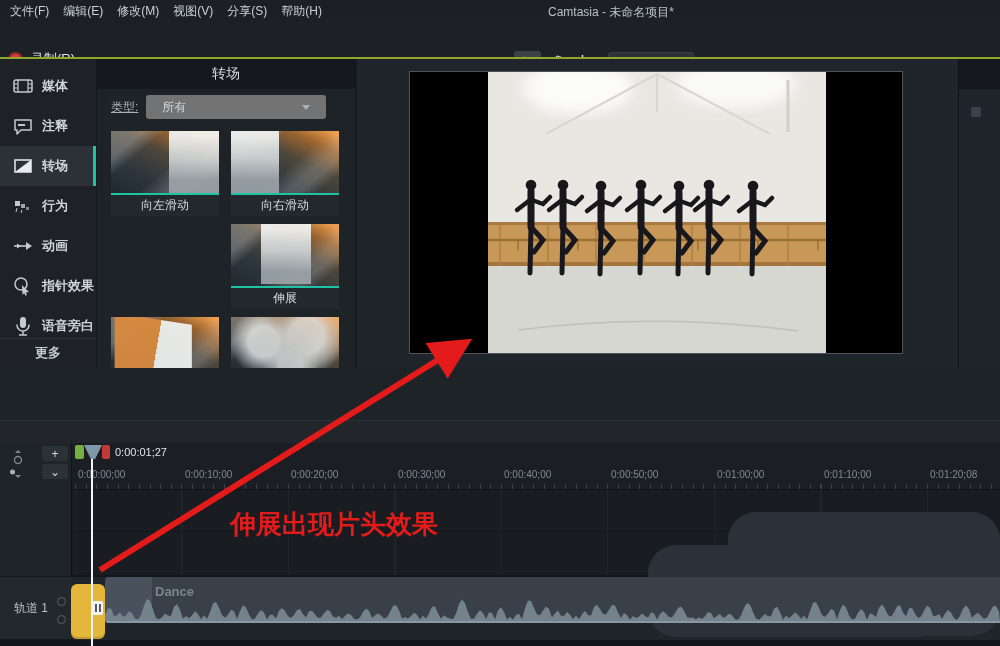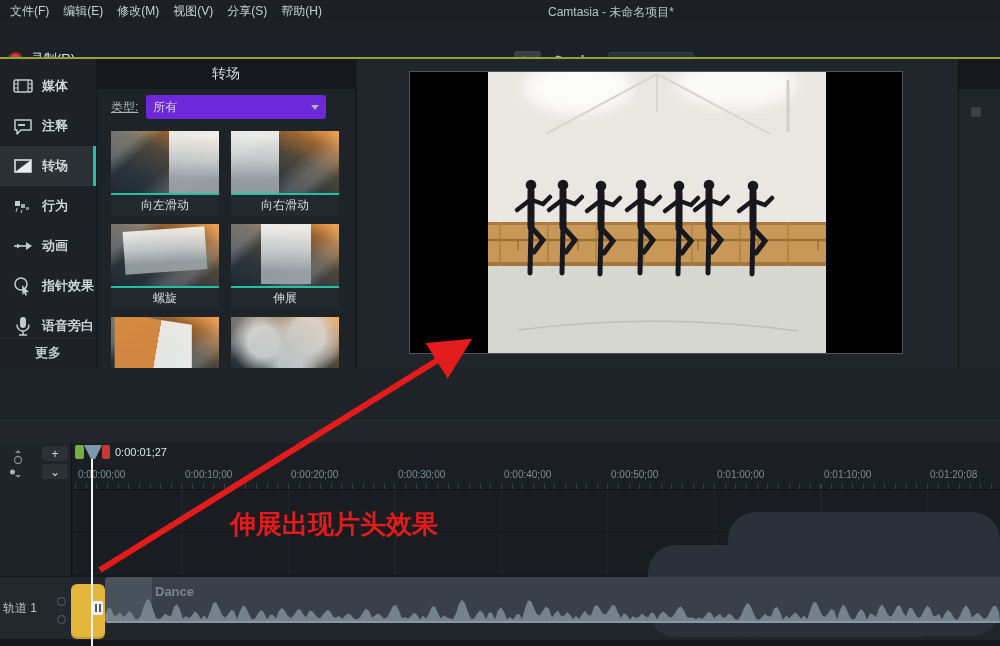--- a/index.html
+++ b/index.html
@@ -39,22 +39,22 @@
     color:#c3cad0; font-size:13px; display:flex; align-items:center; justify-content:center; }
 
   
   #trans-panel { left:96px; top:59px; width:260px; height:309px; background:#1e2328;
     border-left:1px solid #15181c; border-right:1px solid #121519; overflow:hidden; }
   #trans-header { position:absolute; left:0; top:0; width:100%; height:30px; background:#15181c;
     color:#d8dde0; font-size:14px; display:flex; align-items:center; justify-content:center; }
   #type-row { position:absolute; left:0; top:30px; width:100%; height:36px; display:flex;
     align-items:center; padding-left:14px; gap:8px; }
   #type-label { color:#aeb6bc; font-size:12px;text-decoration:underline; }
-  #type-select { width:180px; height:24px; background:#6d28d9; border-radius:3px; color:#d5dade;
-    font-size:12px; display:flex; align-items:center; justify-content:space-between; padding:0 7px; }
+  #type-select { width:180px; height:24px; background:#737373; border-radius:3px; color:#d5dade;
+    font-size:12px; display:flex; align-items:center; justify-content:space-between; padding:0 16px; }
   .thumb { position:absolute; width:108px; }
   .thumb-img { width:108px; height:62px; position:relative; overflow:hidden;
     background:linear-gradient(205deg,#e89a4a 4%,#9c6530 20%,#4d473b 42%,#2c353d 72%,#20282f 100%); }
   .thumb-img::before { content:""; position:absolute; inset:0;
     background:linear-gradient(140deg,rgba(255,255,255,.25) 0 18%,transparent 30% 55%,rgba(255,255,255,.18) 70% 78%,transparent 88%); }
   .thumb-bar { width:108px; height:2px; background:#1fc3a3; }
   .thumb-label { width:108px; height:21px; background:#23282d; color:#d6dbdf; font-size:12px;
     display:flex; align-items:center; justify-content:center; }
   .ov { position:absolute; background:linear-gradient(180deg,#f2f3f2 8%,#cfd3d4 45%,#9aa3a8 80%); opacity:.93; }
   .t-slide-left .ov { right:0; top:0; width:46%; height:100%; }
@@ -92,21 +92,21 @@
   #ruler-ticks { position:absolute; left:3px; bottom:0; width:925px; height:5px;
     background:repeating-linear-gradient(90deg,#3a424a 0 1px,transparent 1px 10.65px); }
   .ruler-label { position:absolute; top:6px; color:#7f8a94; font-size:10px; white-space:nowrap; }
   .rl0{left:78px}
   #lanes { position:absolute; left:72px; top:47px; width:928px; height:150px; background:#191d21; }
   #lane-grid { position:absolute; left:3px; top:0; width:925px; height:150px;
     background:repeating-linear-gradient(90deg,rgba(255,255,255,.03) 0 1px,transparent 1px 106.5px); }
   .lane-sep { position:absolute; left:0; width:928px; height:1px; background:#13161a; }
   #track1-header { position:absolute; left:0; top:133px; width:72px; height:64px; background:#23282d;
     border-top:1px solid #13161a; border-bottom:1px solid #13161a; display:flex; align-items:center; }
-  #track1-name { color:#b9c1c8; font-size:12px; padding-left:3px; }
+  #track1-name { color:#b9c1c8; font-size:12px; padding-left:14px; }
   .trk-toggle { position:absolute; left:57px; width:9px; height:9px; border:1px solid #596269; border-radius:50%; }
   #track1-lane { position:absolute; left:72px; top:133px; width:928px; height:64px; background:#20252a;
     border-top:1px solid #13161a; }
   #dance-clip { position:absolute; left:33px; top:0; width:895px; height:46px; background:#394049;
     border-radius:4px 0 0 4px; z-index:2; overflow:hidden; }
   #dance-lead { position:absolute; left:0; top:0; width:47px; height:46px; background:#49525c; }
   #dance-label { position:absolute; left:50px; top:7px; color:#79858f; font-size:13px; font-weight:bold; }
   #waveform { position:absolute; left:0; bottom:0; width:895px; height:28px; }
   #yellow-clip { position:absolute; left:-1px; top:7px; width:34px; height:55px; background:#e5b63c;
     border-radius:6px; z-index:3; box-shadow:inset 0 -2px 0 rgba(0,0,0,.15); }
@@ -249,27 +249,20 @@
         </div>
       <div class="thumb-bar"></div>
       <div class="thumb-label">向右滑动</div>
     </div>
     <div class="thumb" style="left:14px; top:72px">
       <div class="thumb-img t-slide-left">
           <div class="ov"></div>
         </div>
       <div class="thumb-bar"></div>
       <div class="thumb-label">向左滑动</div>
-    </div>
-    <div class="thumb" style="left:14px; top:165px">
-      <div class="thumb-img t-spiral">
-          <div class="ov"></div>
-        </div>
-      <div class="thumb-bar"></div>
-      <div class="thumb-label">螺旋</div>
     </div>
     <div class="thumb" style="left:134px; top:165px">
       <div class="thumb-img t-stretch">
           <div class="ov"></div>
         </div>
       <div class="thumb-bar"></div>
       <div class="thumb-label">伸展</div>
     </div>
     <div class="thumb" style="left:14px; top:258px">
       <div class="thumb-img t-cube">

